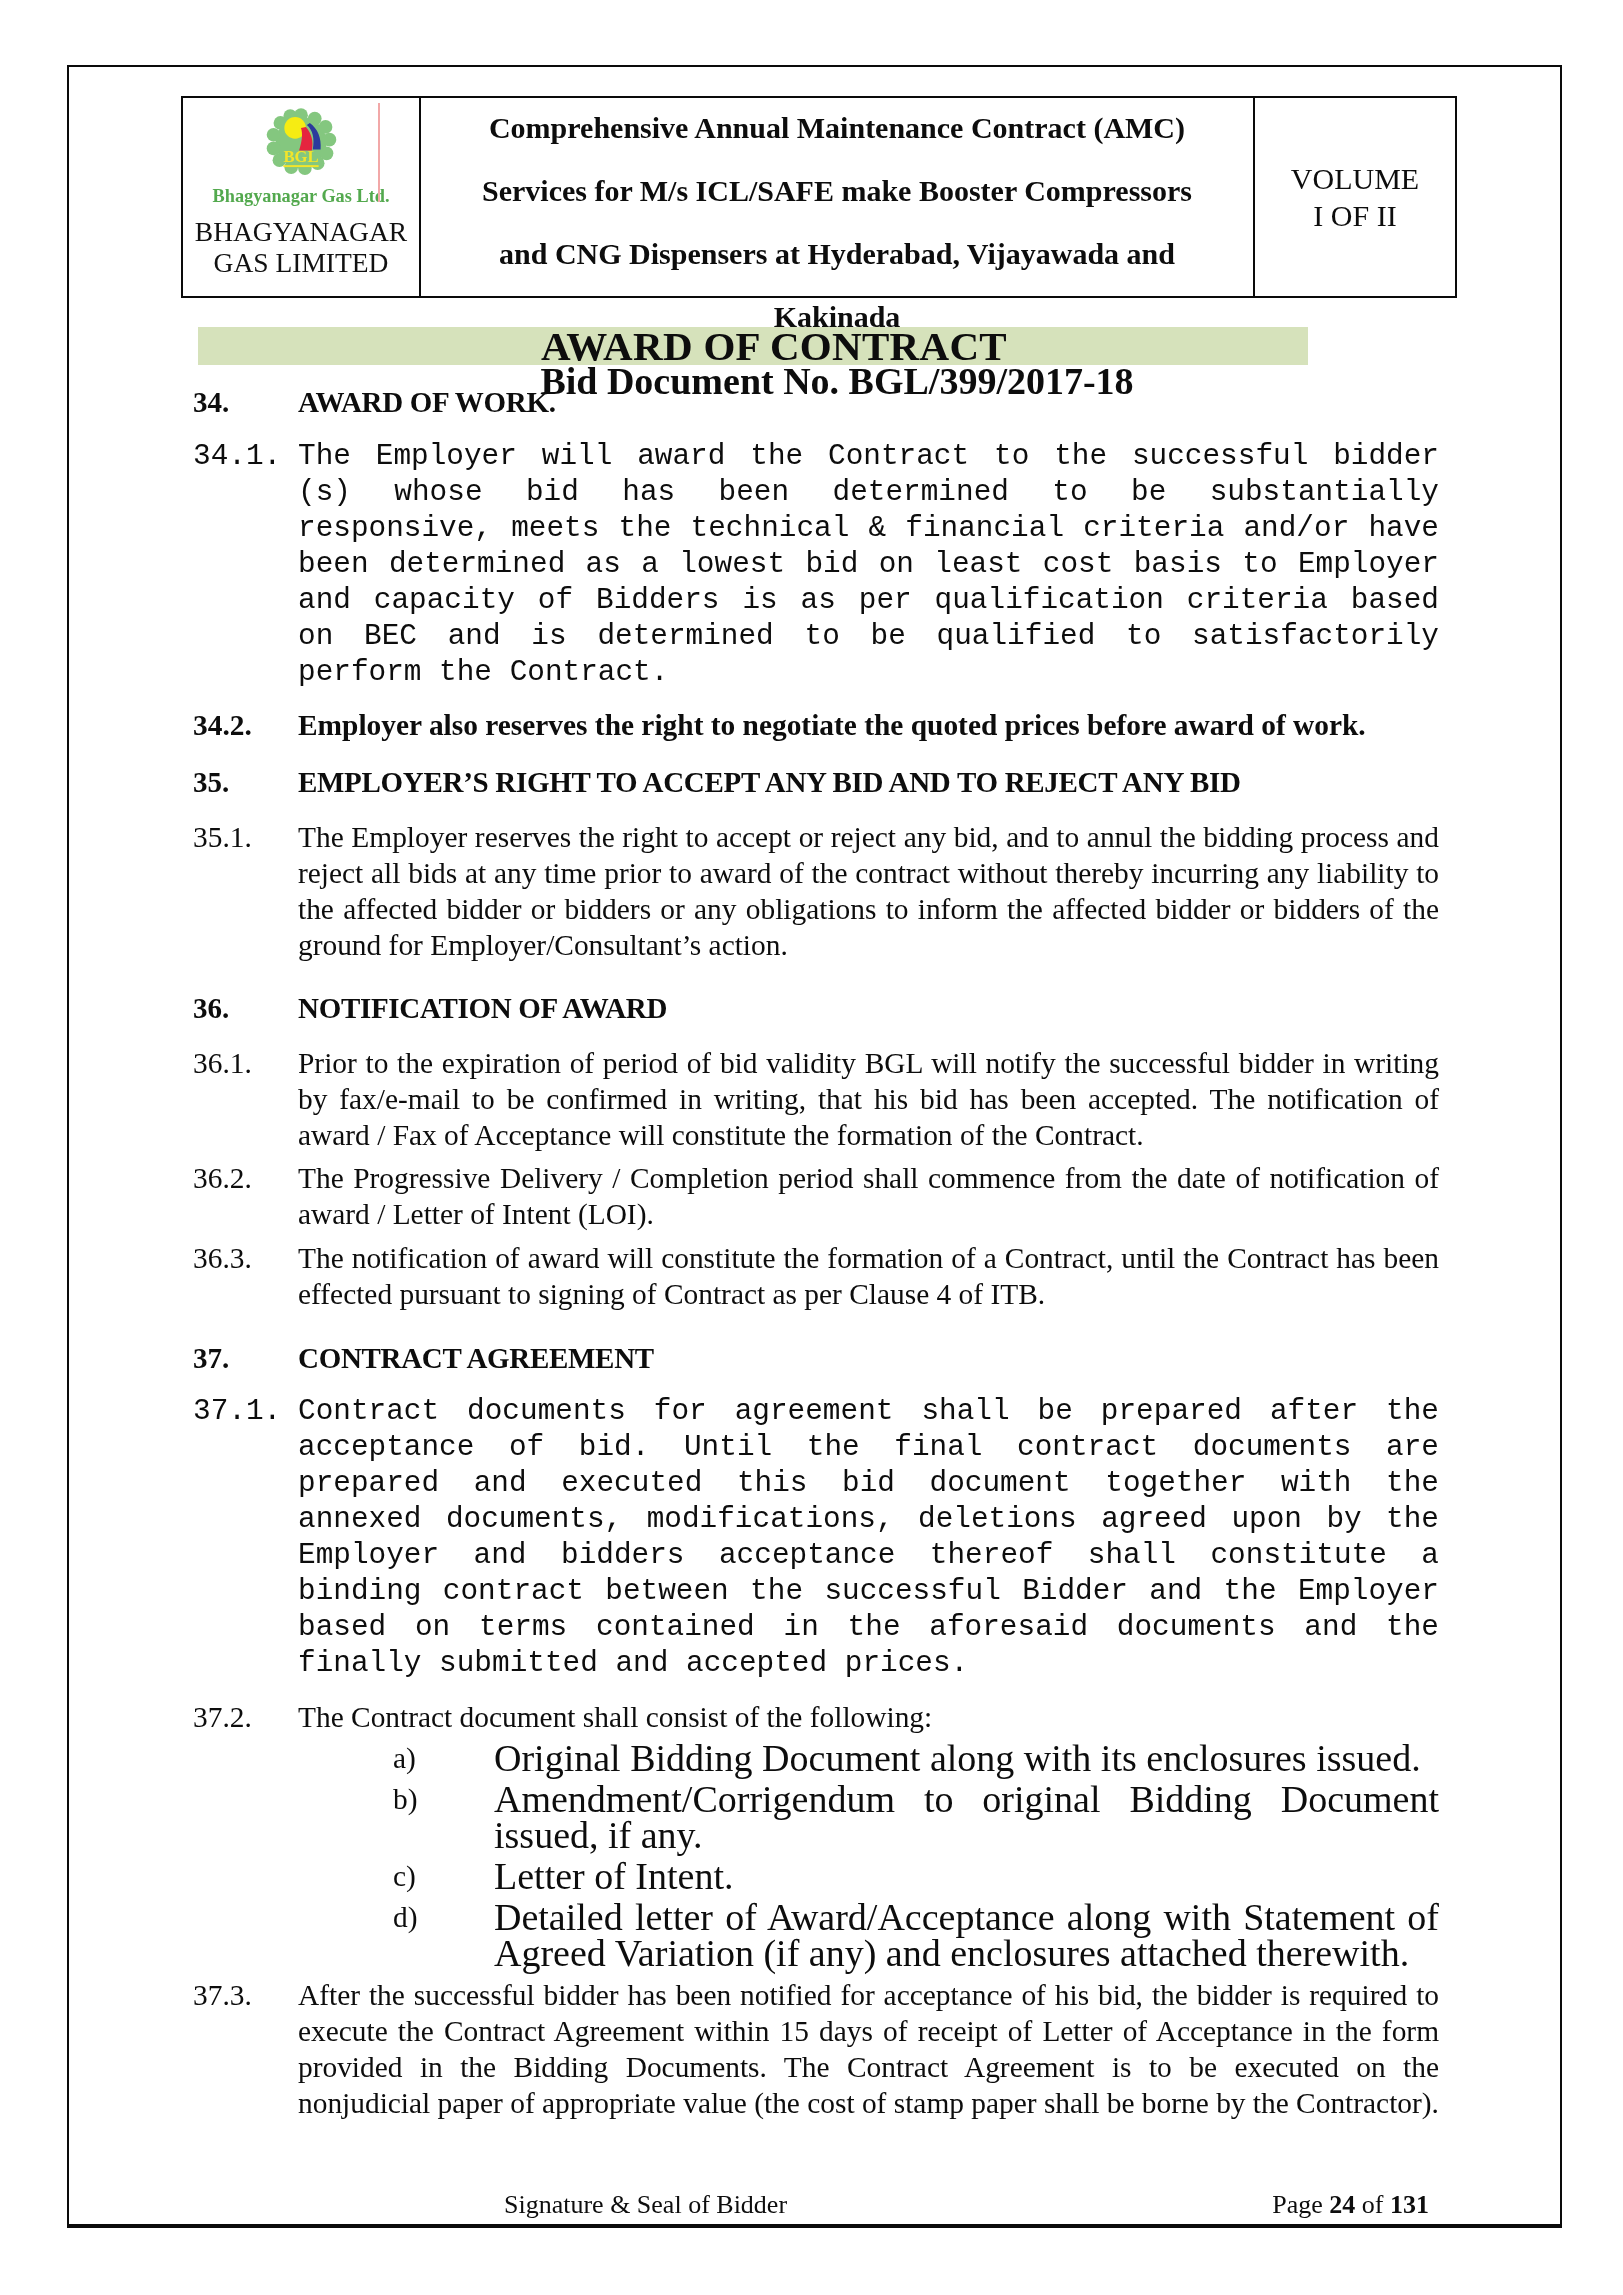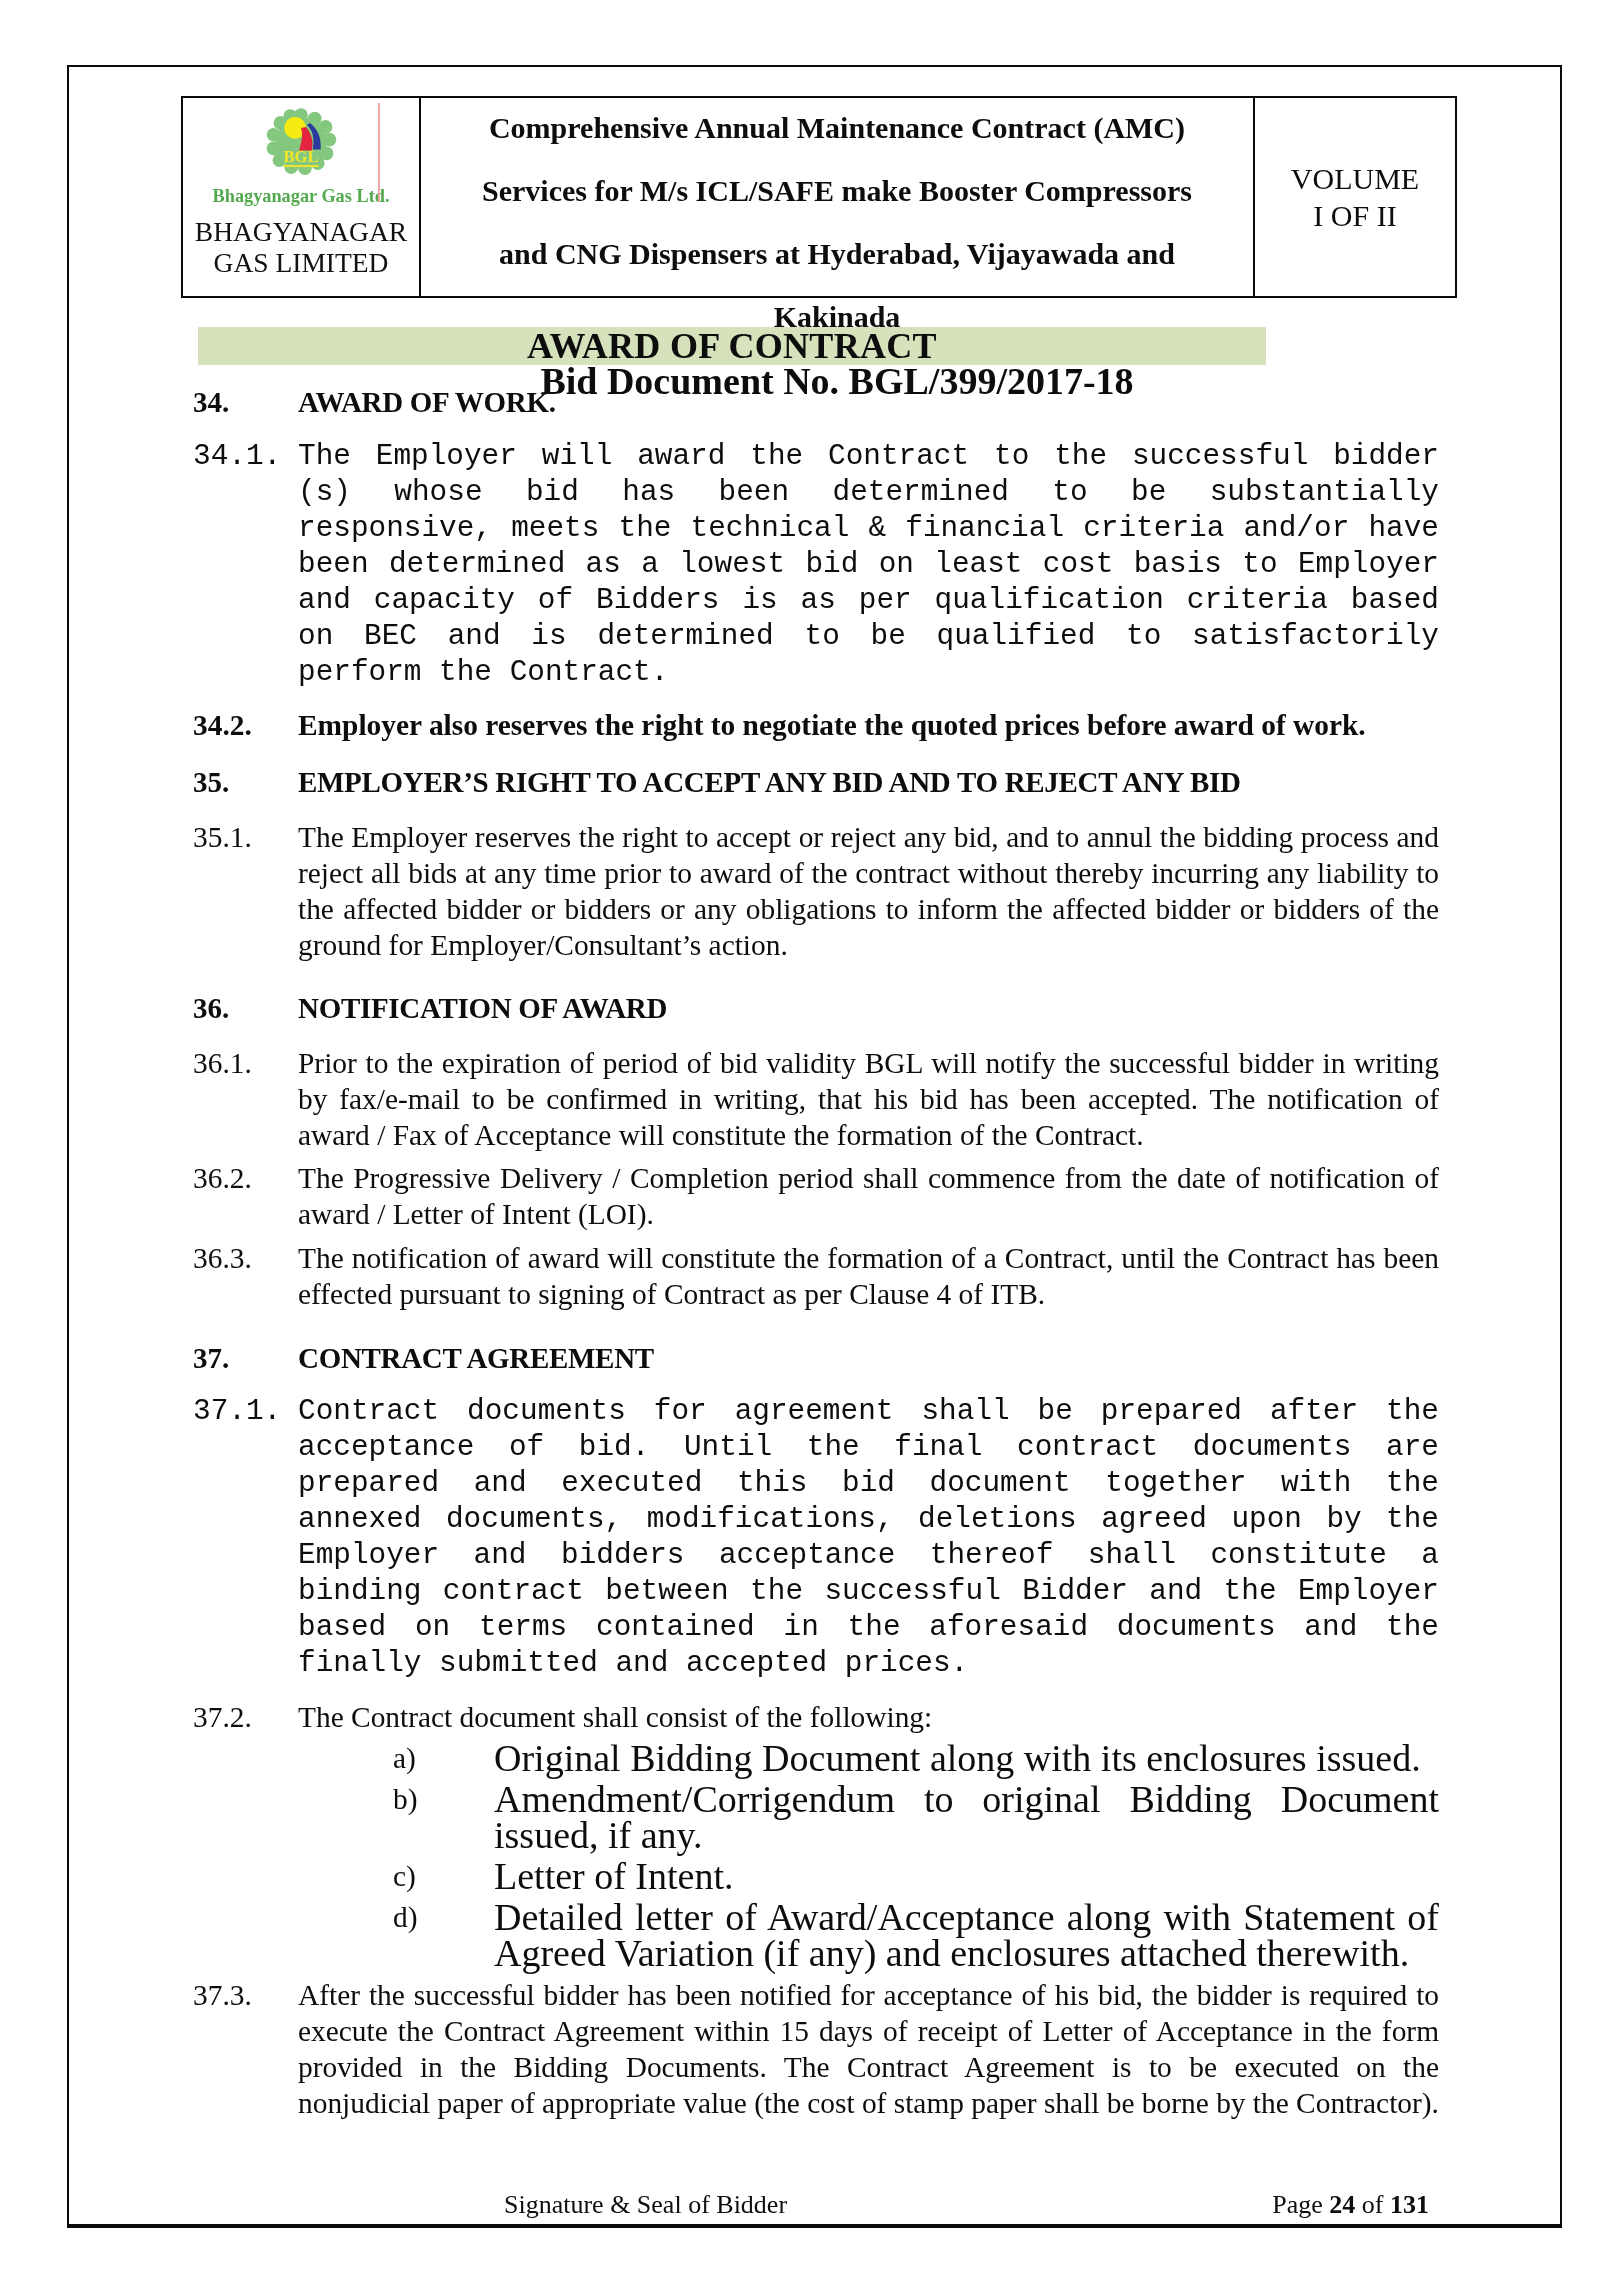--- a/index.html
+++ b/index.html
@@ -31,21 +31,21 @@
   .title-line{font-size:30px;line-height:37px;font-weight:bold;text-align:center;white-space:nowrap;}
   .bid-line{font-size:38px;line-height:37px;font-weight:bold;text-align:center;margin-top:2.6px;white-space:nowrap;}
   .vol-cell{
     width:200px;display:flex;flex-direction:column;justify-content:center;
     align-items:center;font-size:30px;line-height:37px;text-align:center;
   }
   
   .banner{
     position:absolute;left:129px;top:260px;width:1068px;height:38px;
     display:flex;align-items:center;justify-content:center;
-    font-size:36px;font-weight:bold;line-height:38px;letter-spacing:0.3px;
+    font-size:41px;font-weight:bold;line-height:38px;letter-spacing:0.3px;padding-left:42px;
   }
   
   .content{position:absolute;left:124px;top:319px;width:1246px;}
   .para,.heading{display:flex;align-items:flex-start;}
   .num{width:105px;flex:0 0 105px;font-size:29.4px;line-height:36px;}
   .heading .num{font-size:29px;line-height:33px;font-weight:bold;}
   .ptext{flex:1;font-size:29.4px;line-height:36px;text-align:justify;}
   .heading .ptext{font-size:29px;line-height:33px;font-weight:bold;text-align:left;letter-spacing:-0.3px;white-space:nowrap;}
   .bold .num,.bold .ptext{font-weight:bold;}
   .mb-h{margin-bottom:19.6px;}

